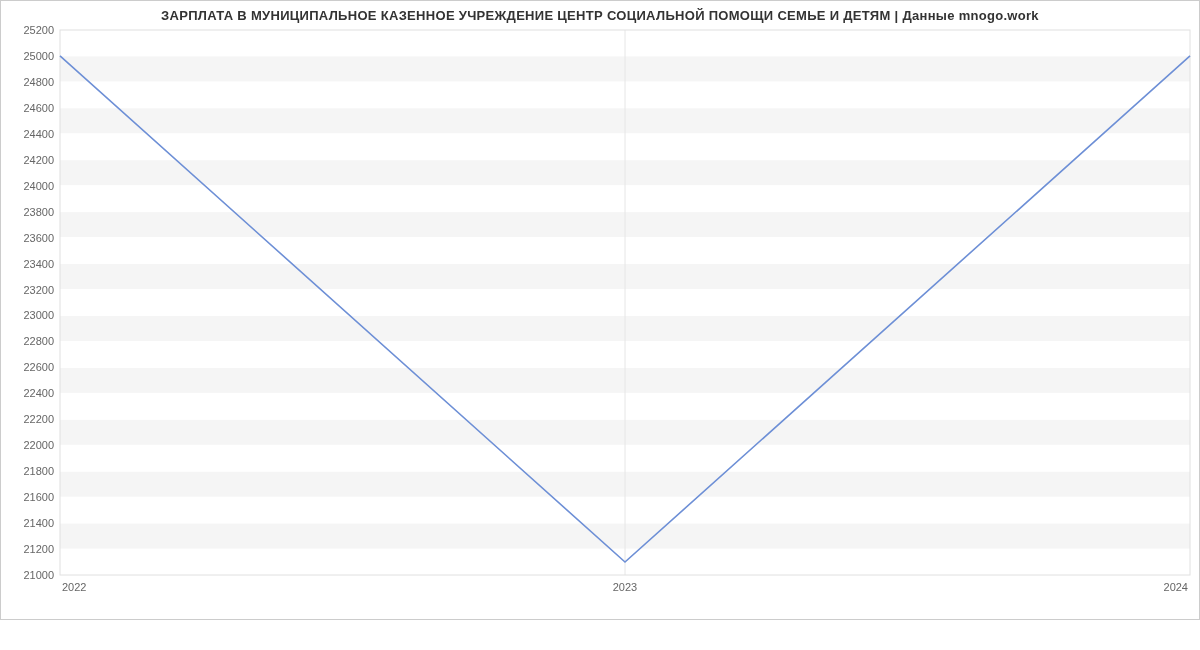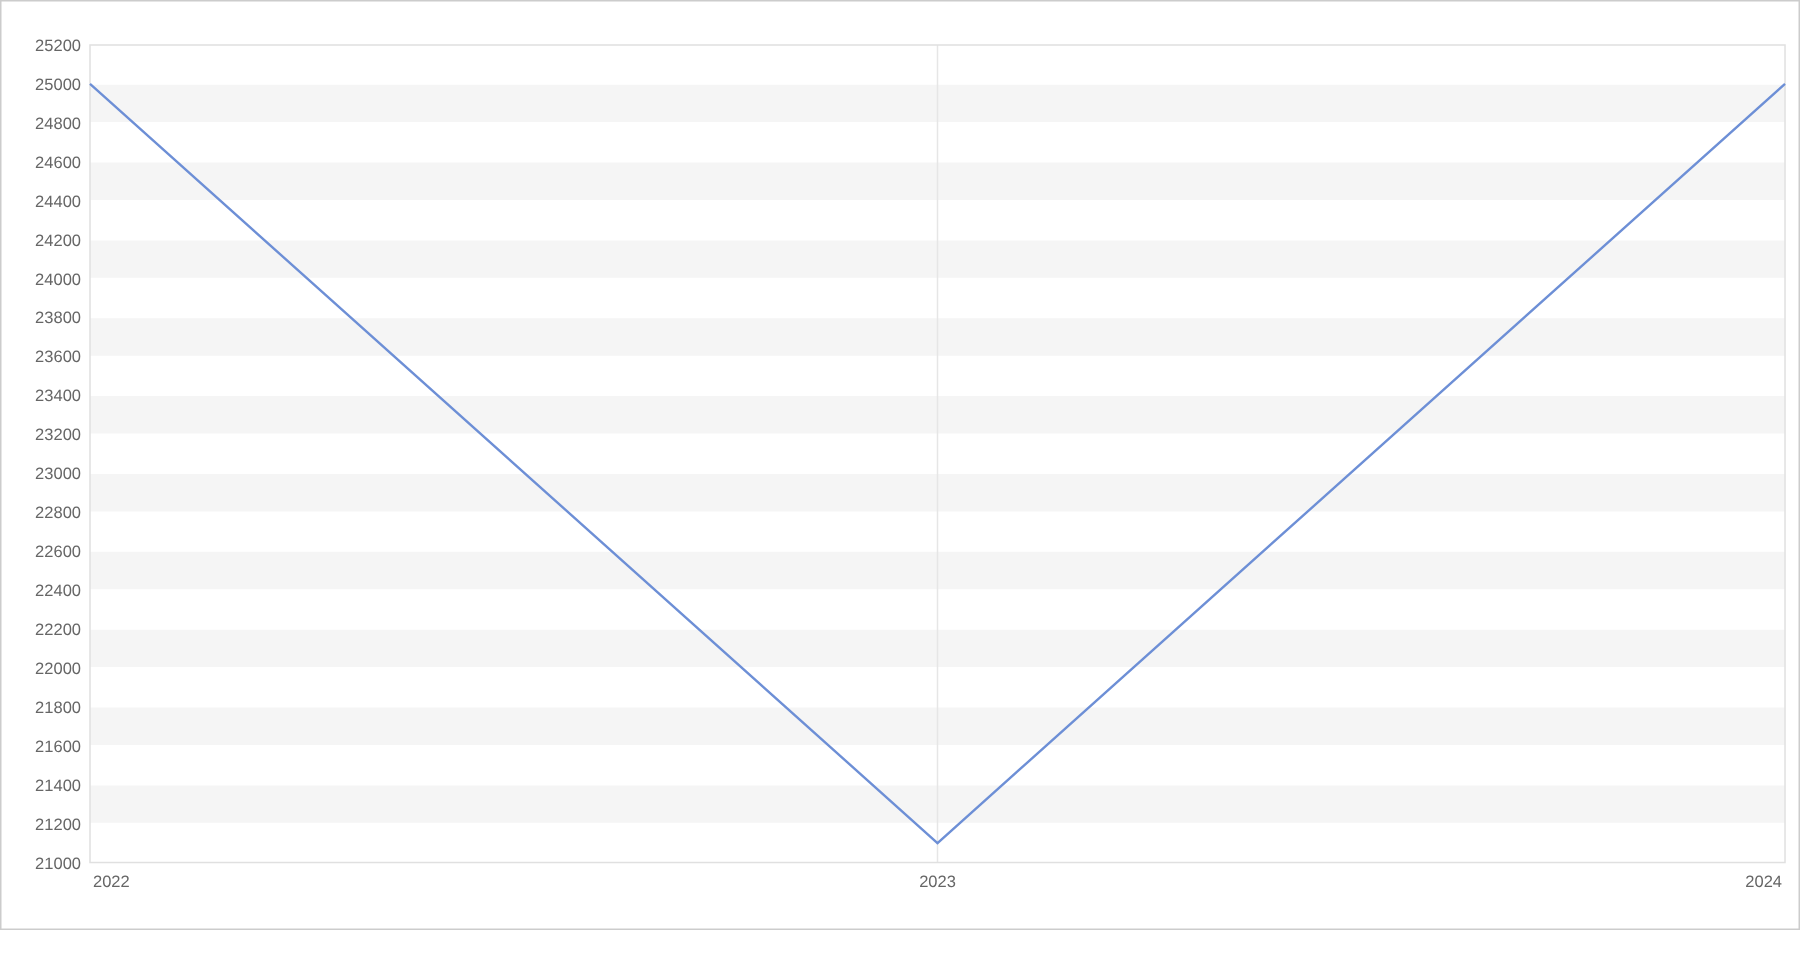--- a/index.html
+++ b/index.html
@@ -57,20 +57,21 @@
   .series-line {
     fill: none;
     stroke: #6d8fd6;
     stroke-width: 1.6;
   }
 </style>
 </head>
 <body>
 
 <div class="chart-wrap">
+  <div class="title">ЗАРПЛАТА В МУНИЦИПАЛЬНОЕ КАЗЕННОЕ УЧРЕЖДЕНИЕ ЦЕНТР СОЦИАЛЬНОЙ ПОМОЩИ СЕМЬЕ И ДЕТЯМ | Данные mnogo.work</div>
   <svg id="chart-svg" width="1200" height="620">
       <rect x="0.5" y="0.5" width="1199" height="619" class="outer-border"></rect>
       <rect x="60" y="523.0952380952381" width="1130" height="25.952380952380963" class="band"></rect>
       <rect x="60" y="471.1904761904762" width="1130" height="25.952380952380963" class="band"></rect>
       <rect x="60" y="419.28571428571433" width="1130" height="25.952380952380906" class="band"></rect>
       <rect x="60" y="367.3809523809524" width="1130" height="25.952380952380963" class="band"></rect>
       <rect x="60" y="315.4761904761905" width="1130" height="25.952380952380963" class="band"></rect>
       <rect x="60" y="263.5714285714286" width="1130" height="25.952380952380906" class="band"></rect>
       <rect x="60" y="211.66666666666669" width="1130" height="25.952380952380906" class="band"></rect>
       <rect x="60" y="159.76190476190476" width="1130" height="25.952380952380963" class="band"></rect>

